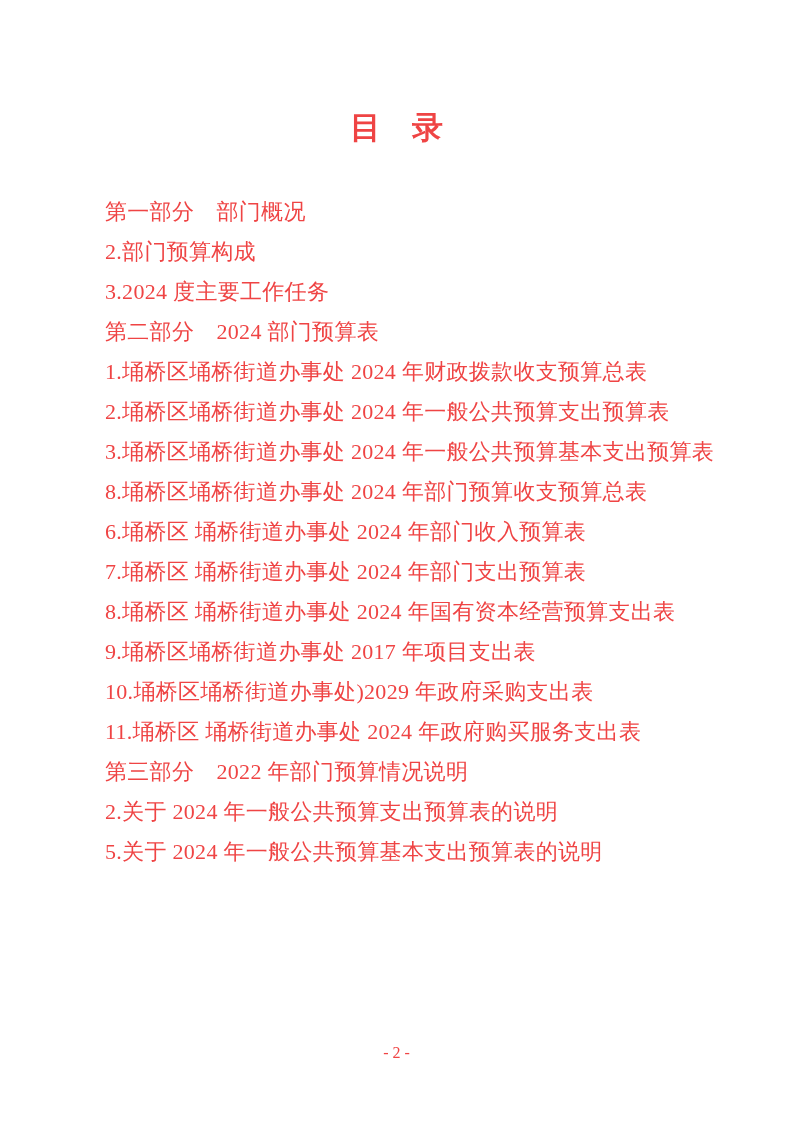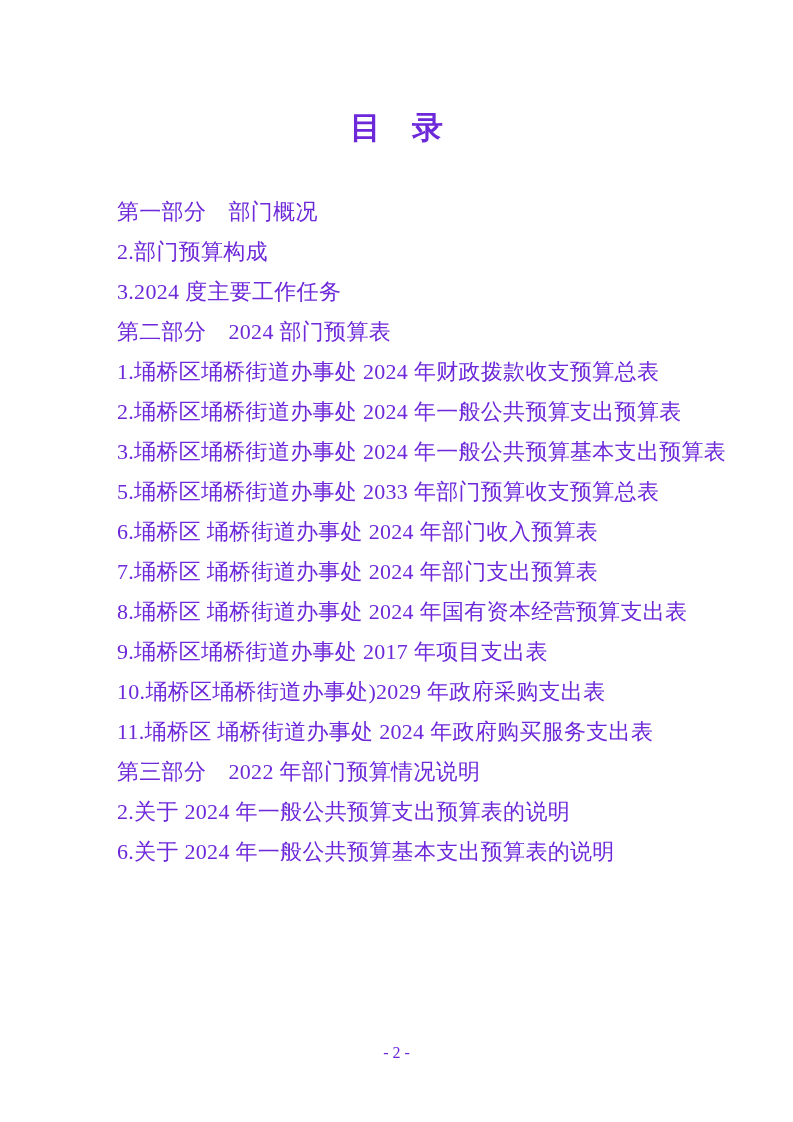--- a/index.html
+++ b/index.html
@@ -5,21 +5,21 @@
   html, body {
     margin: 0;
     padding: 0;
     background: #ffffff;
   }
   .page {
     position: relative;
     width: 793px;
     height: 1122px;
     background: #ffffff;
-    color: #6d28d9;
+    color: #ef4444;
     overflow: hidden;
     font-family: "Liberation Serif", "DejaVu Serif", serif;
   }
   .doc-title {
     position: absolute;
     top: 108px;
     left: 0;
     width: 100%;
     margin: 0;
     text-align: center;
@@ -34,21 +34,20 @@
     top: 192px;
     left: 105px;
     right: 55px;
   }
   .toc-line {
     height: 40px;
     line-height: 40px;
     font-size: 22px;
     white-space: pre;
     letter-spacing: 0.3px;
-    margin-left: 12px;
   }
   .page-footer {
     position: absolute;
     top: 1041px;
     left: 0;
     width: 100%;
     text-align: center;
     font-size: 16px;
     line-height: 24px;
     white-space: pre;
@@ -63,27 +62,27 @@
   <h1 class="doc-title">目　录</h1>
 
   <main class="toc">
     <div class="toc-line">第一部分　部门概况</div>
     <div class="toc-line">2.部门预算构成</div>
     <div class="toc-line">3.2024 度主要工作任务</div>
     <div class="toc-line">第二部分　2024 部门预算表</div>
     <div class="toc-line">1.埇桥区埇桥街道办事处 2024 年财政拨款收支预算总表</div>
     <div class="toc-line">2.埇桥区埇桥街道办事处 2024 年一般公共预算支出预算表</div>
     <div class="toc-line">3.埇桥区埇桥街道办事处 2024 年一般公共预算基本支出预算表</div>
-    <div class="toc-line">5.埇桥区埇桥街道办事处 2033 年部门预算收支预算总表</div>
+    <div class="toc-line">8.埇桥区埇桥街道办事处 2024 年部门预算收支预算总表</div>
     <div class="toc-line">6.埇桥区 埇桥街道办事处 2024 年部门收入预算表</div>
     <div class="toc-line">7.埇桥区 埇桥街道办事处 2024 年部门支出预算表</div>
     <div class="toc-line">8.埇桥区 埇桥街道办事处 2024 年国有资本经营预算支出表</div>
     <div class="toc-line">9.埇桥区埇桥街道办事处 2017 年项目支出表</div>
     <div class="toc-line">10.埇桥区埇桥街道办事处)2029 年政府采购支出表</div>
     <div class="toc-line">11.埇桥区 埇桥街道办事处 2024 年政府购买服务支出表</div>
     <div class="toc-line">第三部分　2022 年部门预算情况说明</div>
     <div class="toc-line">2.关于 2024 年一般公共预算支出预算表的说明</div>
-    <div class="toc-line">6.关于 2024 年一般公共预算基本支出预算表的说明</div>
+    <div class="toc-line">5.关于 2024 年一般公共预算基本支出预算表的说明</div>
   </main>
 
   <div class="page-footer">- 2 -</div>
 
 </div>
 
 </body></html>

